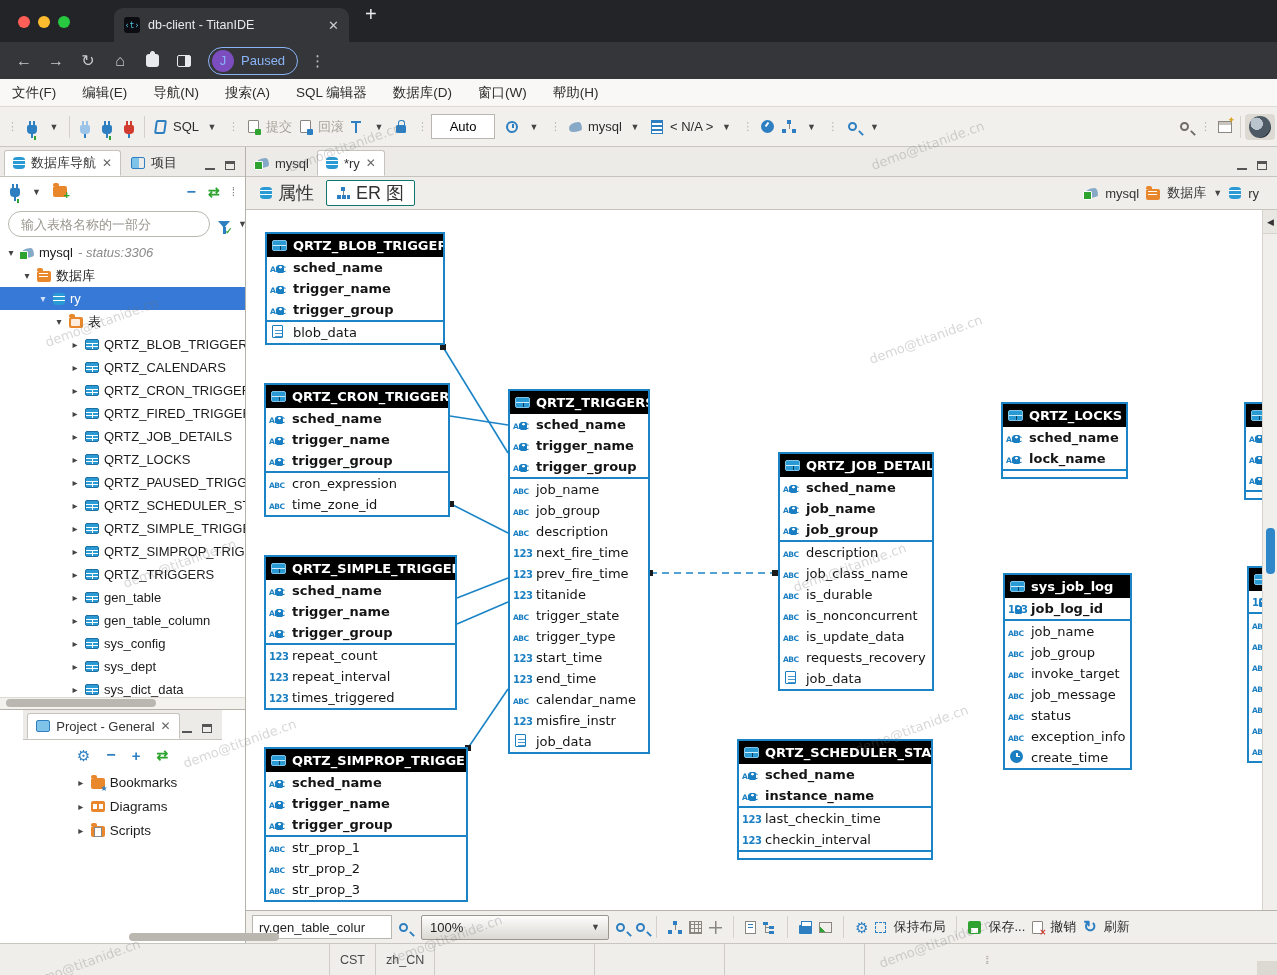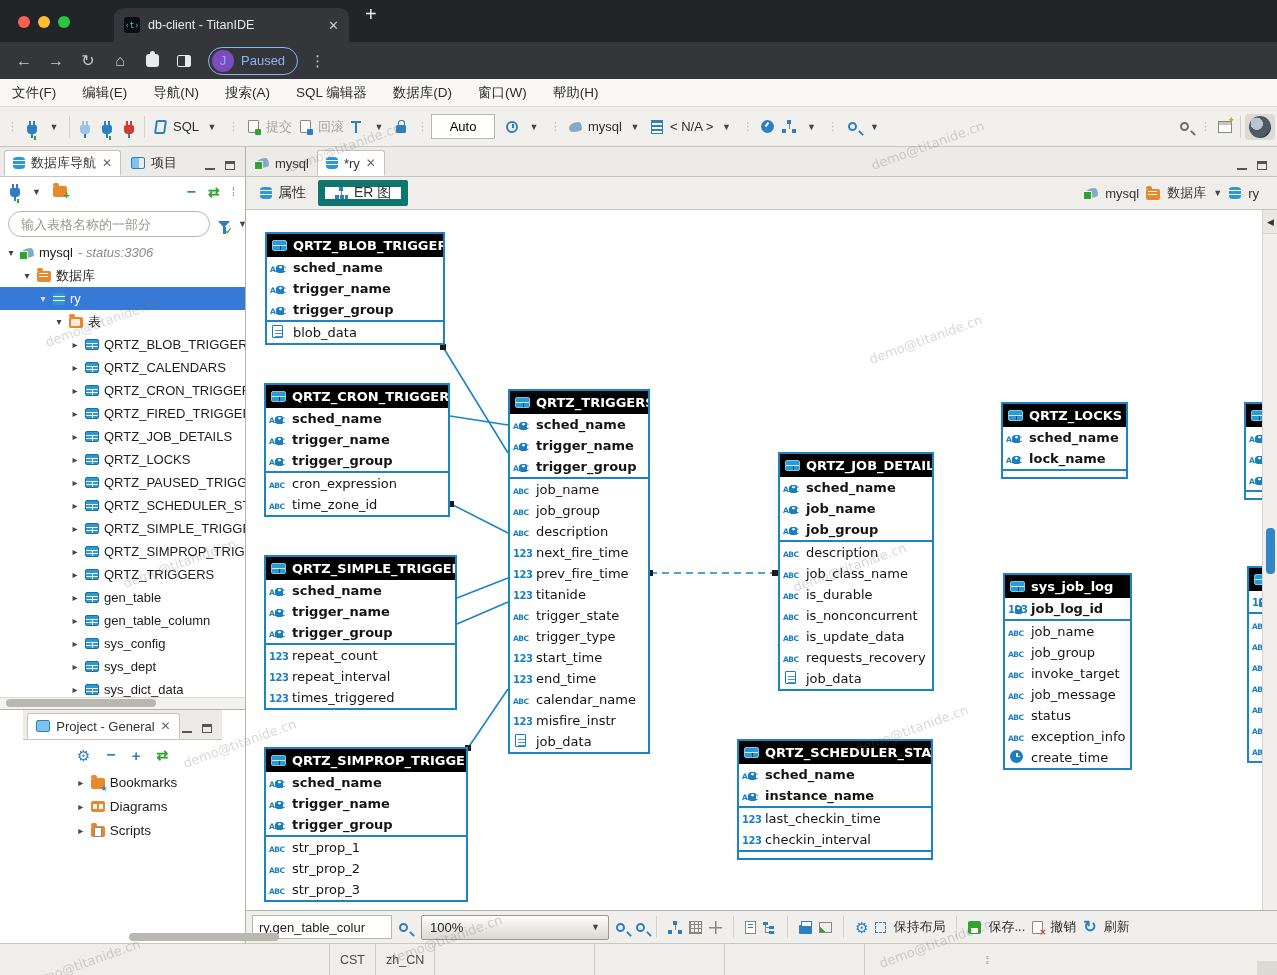--- a/index.html
+++ b/index.html
@@ -159,22 +159,22 @@
   .tsuffix{color:#8a8a8a;font-style:italic;}
   .hthumb{position:absolute;bottom:2px;left:6px;width:150px;height:8px;border-radius:4px;background:#bab7b1;}
   #navscroll{position:relative;height:12px;background:#f4f2ee;border-top:1px solid #dddad4;}
   #projpanel{height:234px;border-top:1px solid #b5b2aa;display:flex;flex-direction:column;background:#fff;align-items:center;}
   .colhdr{height:26px;display:flex;align-items:center;padding:0 10px;font-size:13px;color:#8a8781;border-bottom:1px solid #e4e1db;}
   #projtree{flex:1;position:relative;font-size:13.5px;color:#1c1c1c;}
   
   #editor{flex:1;display:flex;flex-direction:column;min-width:0;}
   #etabs{height:30px;background:#ecebe7;border-bottom:1px solid #c6c3bc;display:flex;align-items:flex-end;padding:2px 4px 0 2px;}
   #subtabs{height:32px;background:#f0eeea;display:flex;align-items:center;padding:0 4px;gap:2px;}
-  .stab{height:26px;display:flex;align-items:center;gap:6px;padding:0 10px;font-size:14px;color:#333;}
-  .stab.act{background:#fff;border:7px solid #0f766e;border-radius:2px;}
+  .stab{height:26px;display:flex;align-items:center;gap:6px;padding:0 10px;font-size:18px;color:#333;}
+  .stab.act{background:#fff;border:1px solid #0f766e;border-radius:2px;}
   #crumb{margin-left:auto;display:flex;align-items:center;gap:7px;font-size:13px;color:#333;padding-right:14px;}
   #canvas{position:relative;height:701px;background:#fff;border-top:1px solid #c6c3bc;overflow:hidden;}
   #lines{position:absolute;left:0;top:0;z-index:1;}
   .ent{position:absolute;background:#fff;border:2px solid #1a84c6;z-index:5;font-family:"DejaVu Sans",sans-serif;}
   .ent-h{background:#000;color:#fff;height:23px;display:flex;align-items:center;gap:6px;padding:0 5px;
          font-size:13px;font-weight:bold;white-space:nowrap;overflow:hidden;}
   .crow{height:21px;display:flex;align-items:center;gap:4px;padding:0 3px;font-size:13px;color:#141414;white-space:nowrap;}
   .crow.pk{font-weight:bold;}
   .ent-sep{border-top:2px solid #1a84c6;}
   .cic{width:19px;flex:none;position:relative;color:#1a7fc2;font-weight:bold;text-align:left;}

